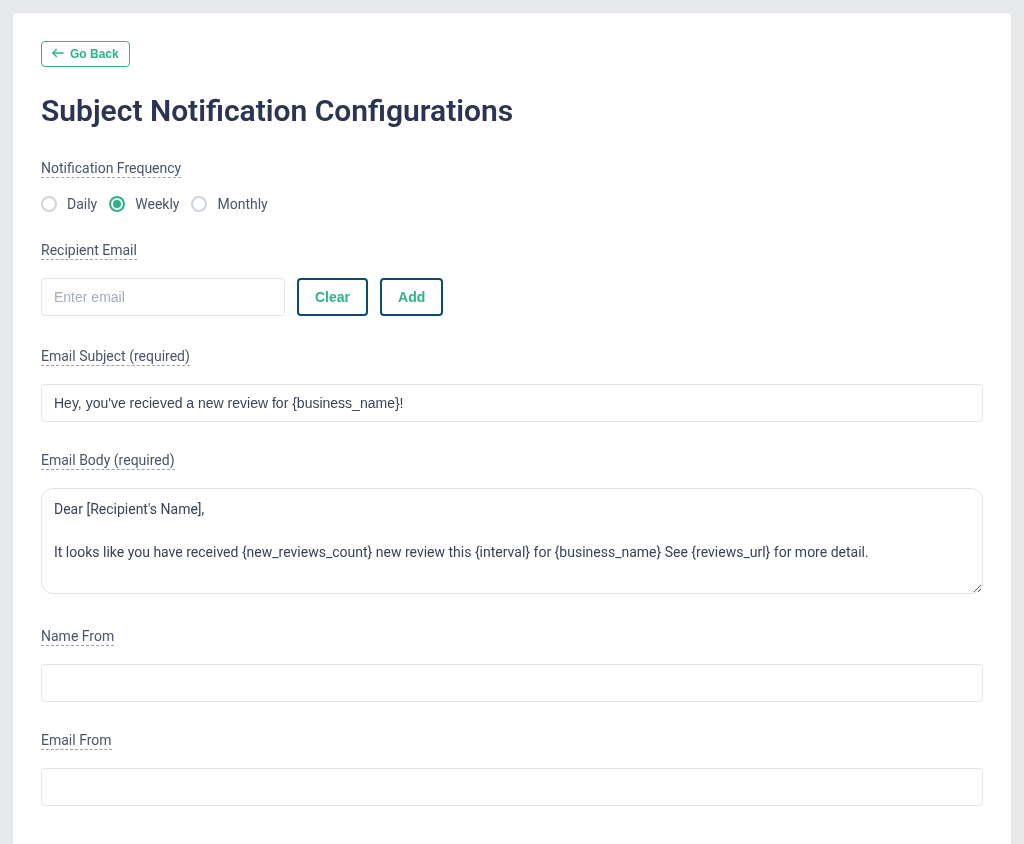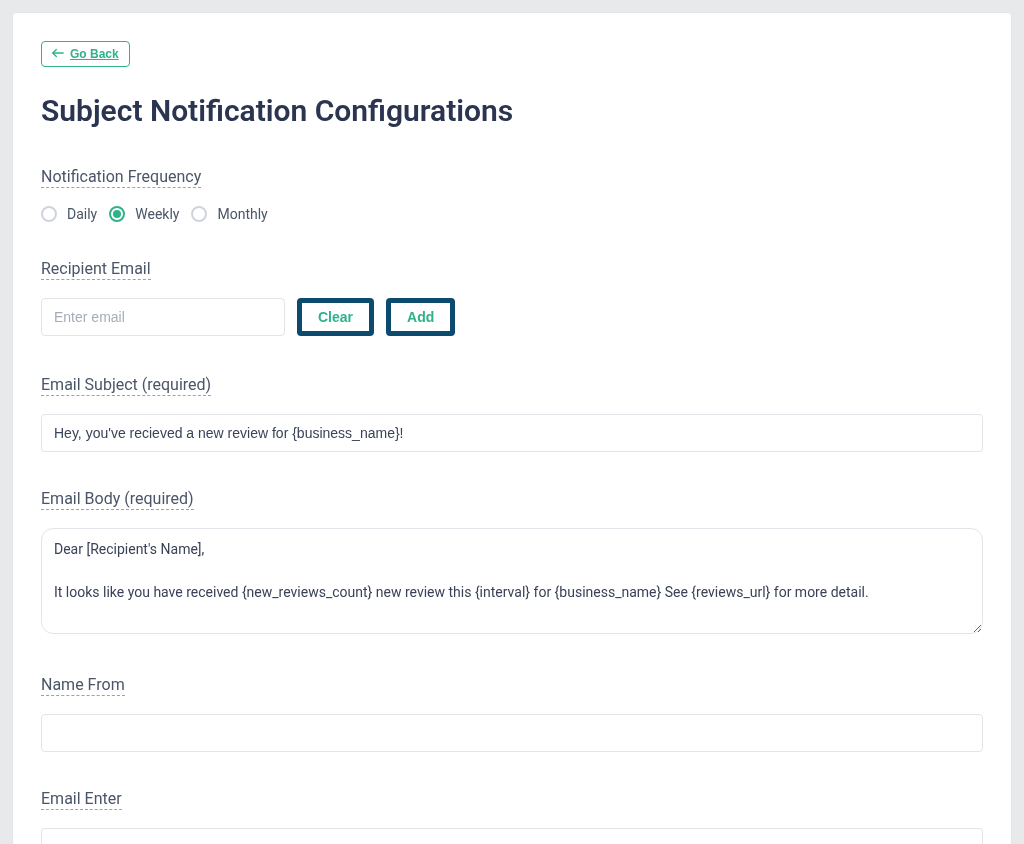--- a/index.html
+++ b/index.html
@@ -26,42 +26,40 @@
       align-items: center;
       gap: 6px;
       background: #fff;
       border: 1px solid #2fb28b;
       color: #2fb28b;
       font-size: 12px;
       font-weight: 600;
       padding: 5px 10px;
       border-radius: 4px;
       cursor: pointer;
-      text-decoration: underline;
     }
     .go-back-btn svg {
       width: 12px;
       height: 10px;
       stroke: #2fb28b;
     }
     .page-title {
       font-size: 30px;
       font-weight: 600;
       color: #2b3550;
       margin-top: 26px;
       margin-bottom: 30px;
     }
     .section-label {
       display: inline-block;
-      font-size: 16px;
+      font-size: 14px;
       color: #4a5568;
       border-bottom: 1px dashed #9aa2af;
       padding-bottom: 1px;
       margin-bottom: 10px;
-      margin-top: 9px;
     }
     .radio-group {
       display: flex;
       flex-direction: row;
       gap: 12px;
       margin-bottom: 28px;
     }
     .radio-option {
       display: flex;
       align-items: center;
@@ -110,21 +108,21 @@
       background: #fff;
     }
     .text-input::placeholder {
       color: #a5adba;
     }
     .email-input {
       width: 244px;
     }
     .btn-outline {
       background: #fff;
-      border: 5px solid #0c4a6e;
+      border: 2px solid #0c4a6e;
       color: #2fb28b;
       font-size: 14px;
       font-weight: 600;
       padding: 0 16px;
       height: 38px;
       border-radius: 4px;
       cursor: pointer;
     }
     .form-group {
       margin-bottom: 28px;
@@ -209,21 +207,21 @@
   
   <div class="form-group">
     <span class="section-label">Name From</span>
     <div style="margin-top:8px;">
       <input type="text" class="text-input" style="">
     </div>
   </div>
 
   
   <div class="form-group">
-    <span class="section-label">Email Enter</span>
+    <span class="section-label">Email From</span>
     <div style="margin-top:8px;">
       <input type="text" class="text-input" style="">
     </div>
   </div>
 
   
   
 
 </div>
 

